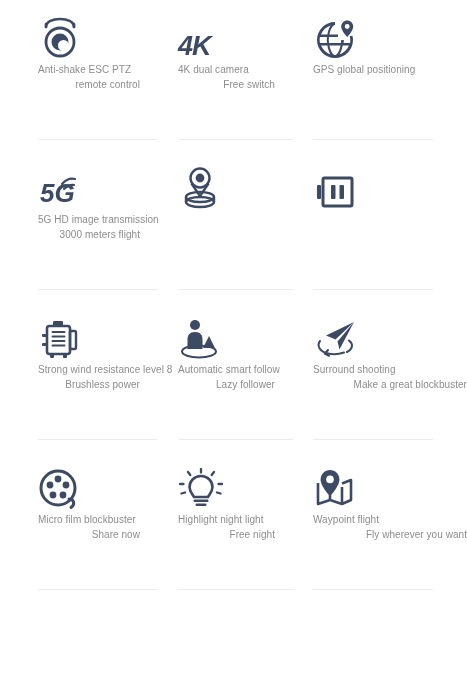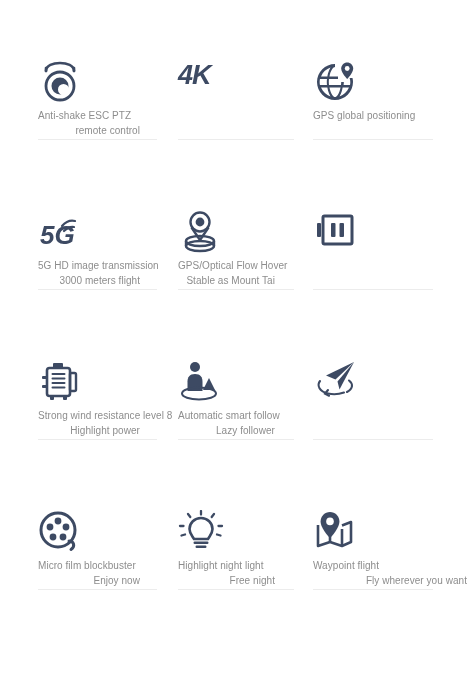--- a/index.html
+++ b/index.html
@@ -30,25 +30,24 @@
     position: relative;
     height: 150px;
   }
   .feature-cell.col-0 { width: 140px; padding-left: 38px; }
   .feature-cell.col-1 { width: 135px; padding-left: 38px; }
   .feature-cell.col-2 { width: 192px; padding-left: 38px; }
 
   .icon-wrap {
     height: 62px;
     display: flex;
-    align-items: flex-start;
+    align-items: flex-end;
     justify-content: flex-start;
     padding-top: 14px;
     box-sizing: border-box;
-    margin-top: 46px;
   }
   .icon-wrap svg {
     display: block;
   }
   .feature-text {
     font-size: 10px;
     line-height: 15px;
     color: #8d8d8d;
     letter-spacing: 0.05px;
     white-space: nowrap;
@@ -100,20 +99,24 @@
       <div class="feature-text">
         <span>Anti-shake ESC PTZ</span>
         <span class="line2">remote control</span>
       </div>
       <div class="divider"></div>
     </div>
 
     <div class="feature-cell col-1">
       <div class="icon-wrap">
         <span class="txt4k">4K</span>
+      </div>
+      <div class="feature-text">
+        <span>4K dual camera</span>
+        <span class="line2">Free switch</span>
       </div>
       <div class="divider"></div>
     </div>
 
     <div class="feature-cell col-2">
       <div class="icon-wrap">
         <svg width="44" height="44" viewBox="0 0 44 44">
           <g fill="#3d4a63">
             <path d="M22 4 C12.1 4, 4 12.1, 4 22 C4 31.9, 12.1 40, 22 40 C31.9 40, 40 31.9, 40 22 C40 20.6, 39.84 19.2, 39.5 17.9 L36.6 17.9 C37.05 19.2, 37.3 20.6, 37.3 22 C37.3 23.0, 37.2 24.0, 37.0 25.0 L30.6 25.0 C30.75 24.0, 30.83 23.0, 30.83 22 L28.2 22 C28.2 23.0, 28.13 24.0, 28.0 25.0 L16.0 25.0 C15.87 24.0, 15.8 23.0, 15.8 22 C15.8 21.0, 15.87 20.0, 16.0 19.0 L25.0 19.0 L25.0 16.4 L16.45 16.4 C17.0 13.5, 17.95 11.0, 19.1 9.3 C20.1 7.8, 21.15 7.0, 22 7.0 L22 4 Z M17.5 7.6 C16.5 9.2, 15.65 11.1, 15.05 13.3 C14.77 14.3, 14.54 15.33, 14.37 16.4 L8.0 16.4 C9.9 12.2, 13.3 9.0, 17.5 7.6 Z M6.95 19.0 L13.98 19.0 C13.86 20.0, 13.8 21.0, 13.8 22 C13.8 23.0, 13.86 24.0, 13.98 25.0 L6.95 25.0 C6.76 24.0, 6.66 23.0, 6.66 22 C6.66 21.0, 6.76 20.0, 6.95 19.0 Z M8.0 27.6 L14.37 27.6 C14.54 28.67, 14.77 29.7, 15.05 30.7 C15.65 32.9, 16.5 34.8, 17.5 36.4 C13.3 35.0, 9.9 31.8, 8.0 27.6 Z M16.45 27.6 L27.55 27.6 C27.0 30.5, 26.05 33.0, 24.9 34.7 C23.9 36.2, 22.85 37.0, 22 37.0 C21.15 37.0, 20.1 36.2, 19.1 34.7 C17.95 33.0, 17.0 30.5, 16.45 27.6 Z M29.63 27.6 L36.0 27.6 C34.1 31.8, 30.7 35.0, 26.5 36.4 C27.5 34.8, 28.35 32.9, 28.95 30.7 C29.23 29.7, 29.46 28.67, 29.63 27.6 Z"></path>
             <path d="M34.2 2.5 C30.9 2.5, 28.2 5.2, 28.2 8.5 C28.2 13.0, 34.2 19.0, 34.2 19.0 C34.2 19.0, 40.2 13.0, 40.2 8.5 C40.2 5.2, 37.5 2.5, 34.2 2.5 Z"></path>
@@ -153,24 +156,20 @@
           <g fill="none" stroke="#3d4a63" stroke-width="2.4">
             <circle cx="22" cy="12" r="9.5"></circle>
             <path d="M13.5 17.5 L22 30 L30.5 17.5"></path>
             <ellipse cx="22" cy="31" rx="14" ry="5"></ellipse>
             <ellipse cx="22" cy="36" rx="14" ry="5"></ellipse>
             <path d="M8 31 L8 36"></path>
             <path d="M36 31 L36 36"></path>
           </g>
           <circle cx="22" cy="12" r="4.4" fill="#3d4a63"></circle>
         </svg>
-      </div>
-      <div class="feature-text">
-        <span>GPS/Optical Flow Hover</span>
-        <span class="line2">Stable as Mount Tai</span>
       </div>
       <div class="divider"></div>
     </div>
 
     <div class="feature-cell col-2">
       <div class="icon-wrap">
         <svg width="44" height="40" viewBox="0 0 44 40">
           <rect x="10" y="6" width="29" height="28" rx="1.5" fill="none" stroke="#3d4a63" stroke-width="3"></rect>
           <rect x="4" y="13" width="4" height="14" rx="1" fill="#3d4a63"></rect>
           <rect x="18" y="13" width="4.5" height="14" rx="1" fill="#3d4a63"></rect>
@@ -196,21 +195,21 @@
             <rect x="13.5" y="17.5" width="14" height="2" rx="1"></rect>
             <rect x="13.5" y="22" width="14" height="2" rx="1"></rect>
             <rect x="13.5" y="26.5" width="14" height="2" rx="1"></rect>
             <rect x="12" y="36" width="4" height="4" rx="1"></rect>
             <rect x="25" y="36" width="4" height="4" rx="1"></rect>
           </g>
         </svg>
       </div>
       <div class="feature-text">
         <span>Strong wind resistance level 8</span>
-        <span class="line2">Highlight power</span>
+        <span class="line2">Brushless power</span>
       </div>
       <div class="divider"></div>
     </div>
 
     <div class="feature-cell col-1">
       <div class="icon-wrap">
         <svg width="44" height="44" viewBox="0 0 44 44">
           <g fill="#3d4a63">
             <circle cx="17" cy="7" r="5"></circle>
             <path d="M17 14 C11.5 14, 9.5 17.5, 9.5 21.5 L9.5 31 L24.5 31 L24.5 21.5 C24.5 17.5, 22.5 14, 17 14 Z"></path>
@@ -232,20 +231,24 @@
           <g fill="#3d4a63">
             <path d="M41 2 L13 15.5 L22.5 19.5 Z"></path>
             <path d="M41 2 L24.5 21.5 L26.5 29.5 Z"></path>
           </g>
           <g fill="none" stroke="#3d4a63" stroke-width="2.1" stroke-linecap="round">
             <path d="M7 21 C3.5 25.5, 6.5 31.5, 15 33.5 C20 34.7, 26 34.3, 31 32.5"></path>
             <path d="M36 20.5 C40.5 24, 40 29, 34 32"></path>
             <path d="M15 30 L12 33.7 L16 35.7"></path>
           </g>
         </svg>
+      </div>
+      <div class="feature-text">
+        <span>Surround shooting</span>
+        <span class="line2">Make a great blockbuster</span>
       </div>
       <div class="divider"></div>
     </div>
   </div>
 
   <div class="feature-row">
 
     <div class="feature-cell col-0">
       <div class="icon-wrap">
         <svg width="44" height="44" viewBox="0 0 44 44">
@@ -255,21 +258,21 @@
             <circle cx="28" cy="17" r="3.4"></circle>
             <circle cx="25" cy="27" r="3.4"></circle>
             <circle cx="15" cy="27" r="3.4"></circle>
             <circle cx="12" cy="17" r="3.4"></circle>
           </g>
           <path d="M31 31 C36 31, 37.5 36.5, 33 39.5" fill="none" stroke="#3d4a63" stroke-width="3" stroke-linecap="round"></path>
         </svg>
       </div>
       <div class="feature-text">
         <span>Micro film blockbuster</span>
-        <span class="line2">Enjoy now</span>
+        <span class="line2">Share now</span>
       </div>
       <div class="divider"></div>
     </div>
 
     <div class="feature-cell col-1">
       <div class="icon-wrap">
         <svg width="46" height="44" viewBox="0 0 46 44">
           <path d="M23 8 C16.5 8, 11.5 13, 11.5 19 C11.5 23.5, 14.5 26, 16 29 L30 29 C31.5 26, 34.5 23.5, 34.5 19 C34.5 13, 29.5 8, 23 8 Z" fill="none" stroke="#3d4a63" stroke-width="2.6"></path>
           <g fill="#3d4a63">
             <rect x="15.5" y="31.5" width="15" height="2.4" rx="1.2"></rect>

